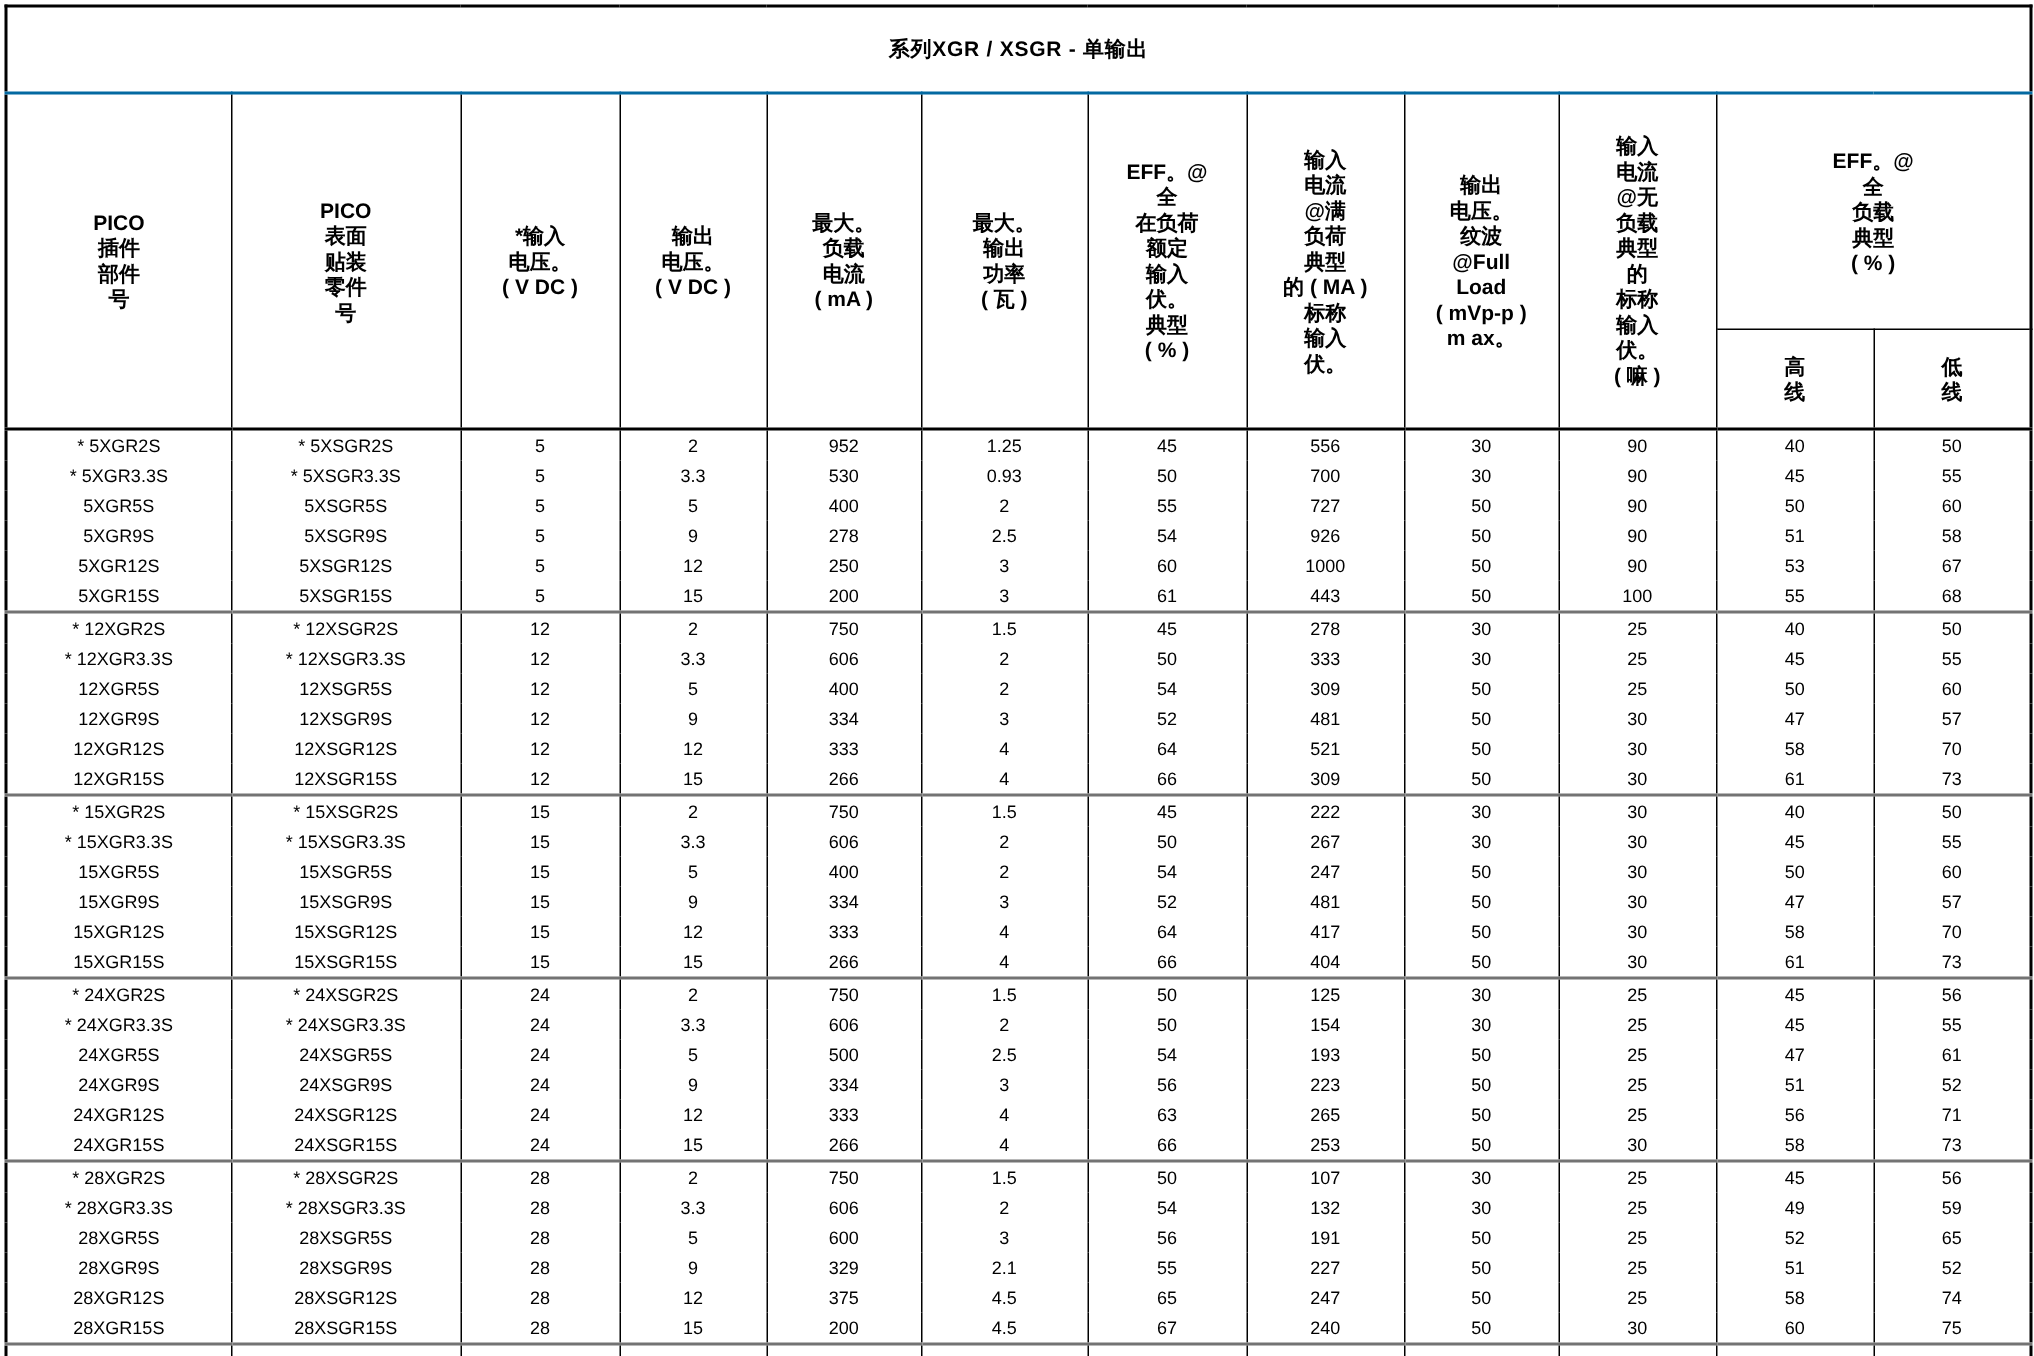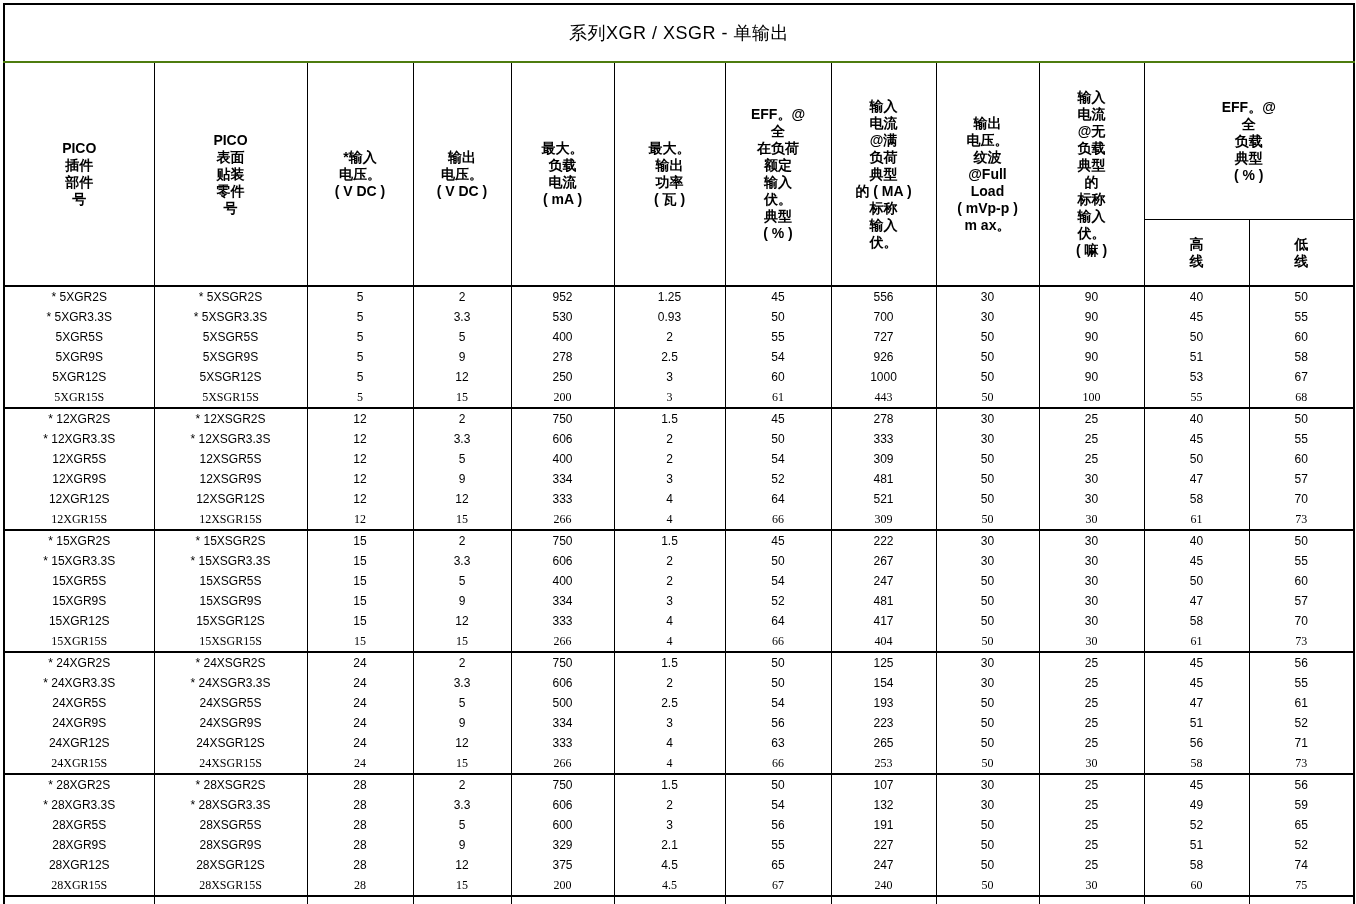--- a/index.html
+++ b/index.html
@@ -33,23 +33,23 @@
     padding: 0;
     text-align: center;
     vertical-align: middle;
     color: #000000;
     overflow: hidden;
   }
   
   .title-row td {
     height: 56px;
     border: none;
-    border-bottom: 2px solid #4d7c0f;
-    font-size: 18px;
-    font-weight: normal;
+    border-bottom: 2px solid #0369a1;
+    font-size: 14px;
+    font-weight: bold;
     letter-spacing: 0.5px;
   }
   
   thead th {
     font-weight: bold;
     font-size: 14px;
     line-height: 17px;
     white-space: pre-line;
   }
   .head-row th {
@@ -65,22 +65,21 @@
     border-bottom: 2px solid #000000;
   }
   
   tbody td {
     height: 20px;
     font-size: 12px;
     line-height: 20px;
     white-space: nowrap;
   }
   tr.group-end td {
-    border-bottom: 2px solid #000000;
-    font-family: Liberation Serif, serif;
+    border-bottom: 2px solid #737373;
   }
   tr.cutoff-row td {
     height: 14px;
     border-bottom: none;
   }
 </style>
 </head>
 <body>
 
 <div class="page">

